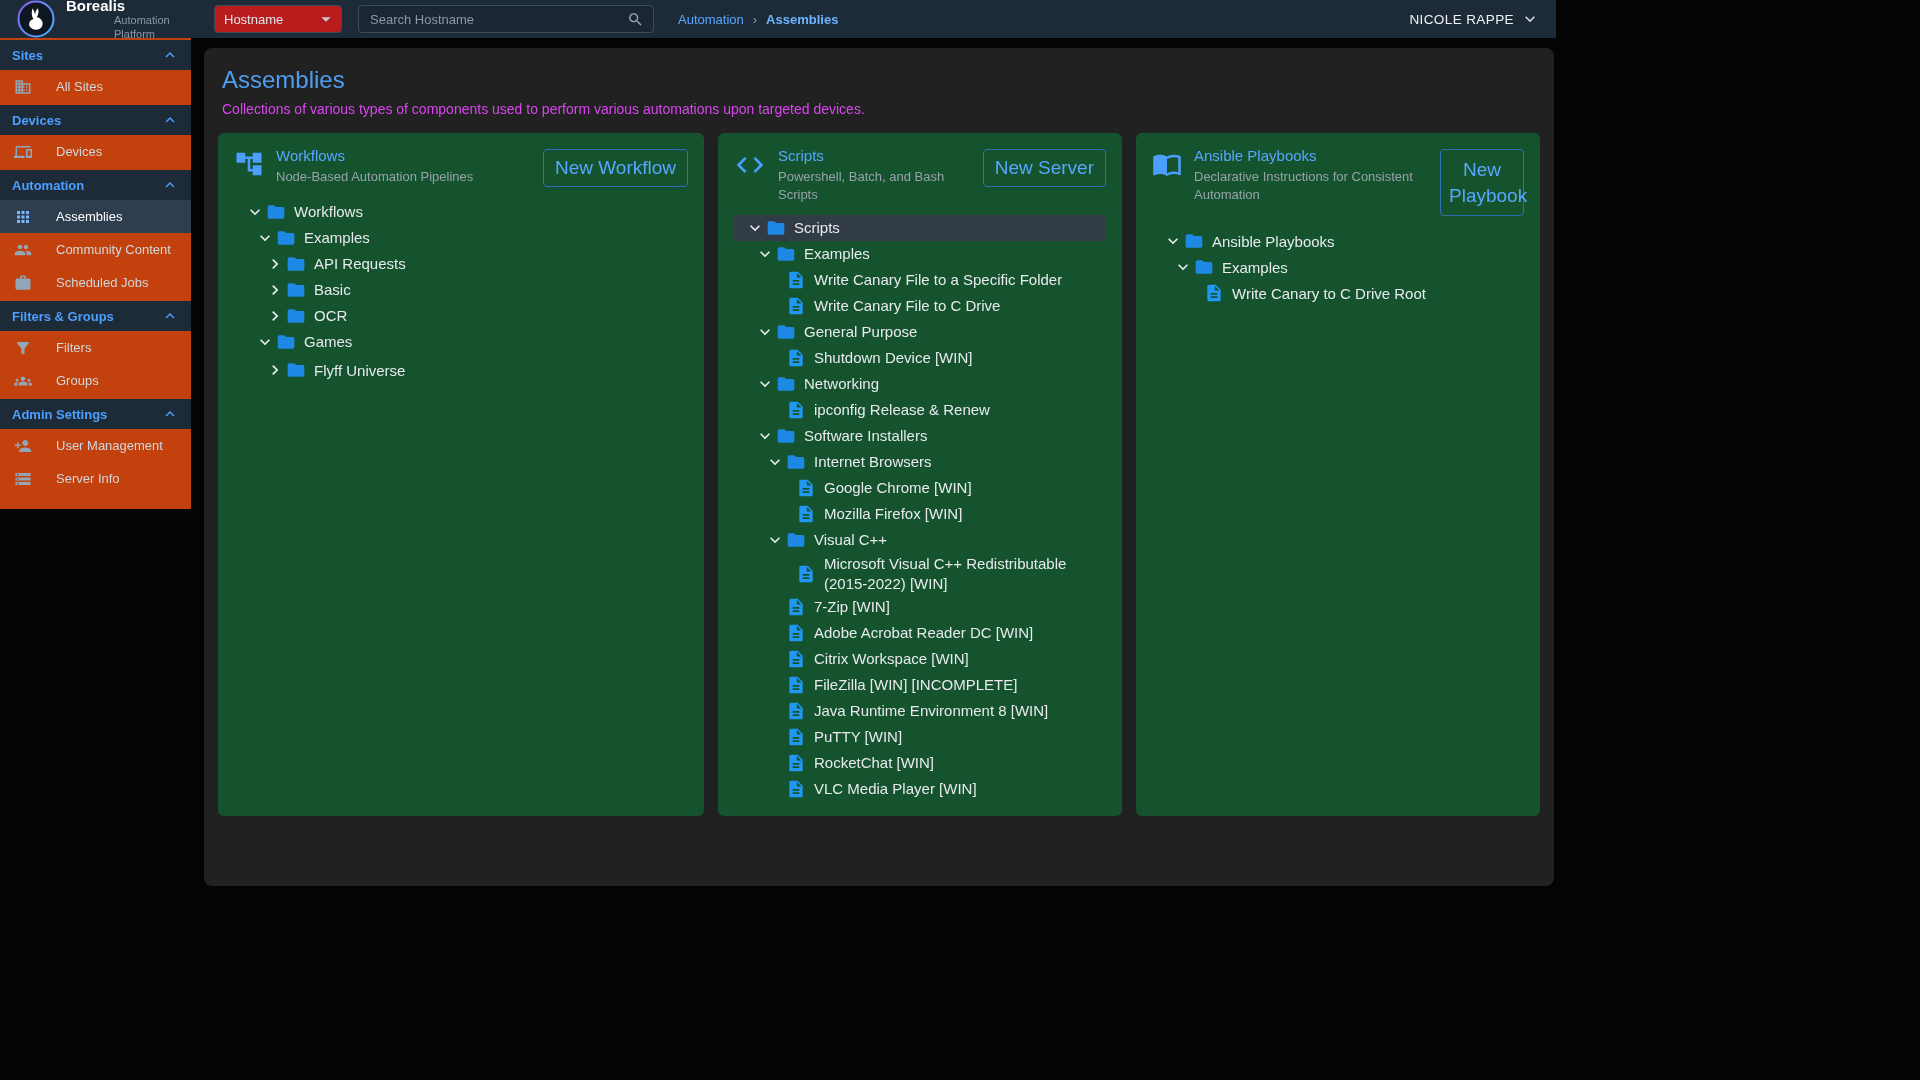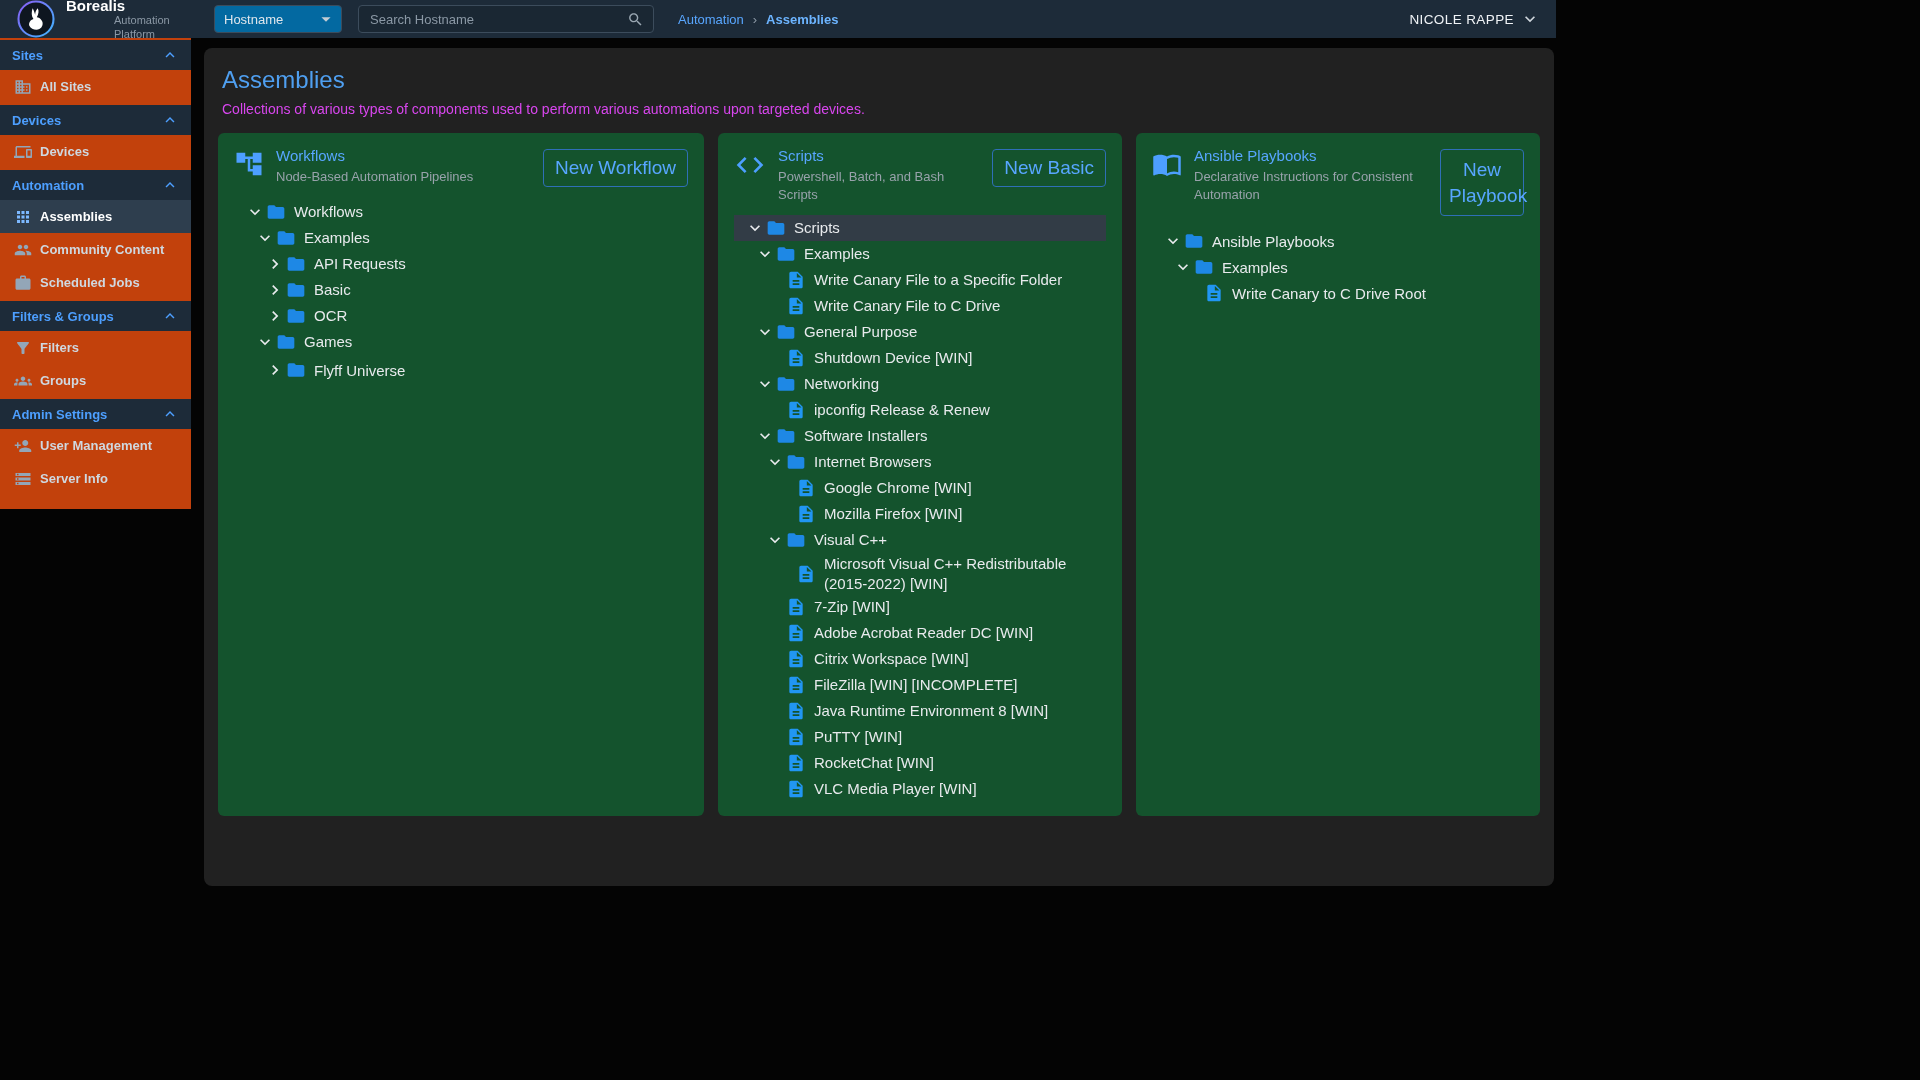--- a/index.html
+++ b/index.html
@@ -17,21 +17,21 @@
     height:38px; background:#1d2b39;
     display:flex; align-items:center; padding:0 16px; gap:10px;
   }
   .brand { display:flex; align-items:center; gap:10px; flex:0 0 180px; cursor:pointer; }
   .brand-name { font-size:15px; font-weight:bold; color:#ffffff; line-height:1.15; }
   .brand-sub { font-size:11px; color:#8b98a5; line-height:1.2;margin-left:48px; }
   .logo svg { display:block; }
 
   .hostname-select {
     margin-left:8px; width:128px; height:28px;
-    border:1px solid #3c4c5c; border-radius:4px; background:#0369a1;
+    border:1px solid #3c4c5c; border-radius:4px; background:#b91c1c;
     color:#dfe6ec; font-size:13px;
     display:flex; align-items:center; justify-content:space-between;
     padding:0 4px 0 9px; cursor:pointer;
   }
   .hostname-select .dd-caret { color:#c3ccd4; display:flex; }
 
   .search-box {
     margin-left:6px; width:296px; height:28px;
     border:1px solid #3c4c5c; border-radius:4px; background:#1a2733;
     display:flex; align-items:center; padding:0 9px; color:#8b98a5;
@@ -60,22 +60,22 @@
   
   .sidebar { width:191px; flex:0 0 191px; background:#c2410c; padding-bottom:14px; }
   .sb-section-header {
     height:30px; margin-top:2px;
     display:flex; align-items:center; justify-content:space-between;
     padding:0 12px; background:#1d2b39;
     color:#4d9fff; font-size:13px; font-weight:bold; cursor:pointer;
   }
   .sb-sec-chev { color:#4d9fff; display:flex; }
   .sb-item {
-    height:33px; display:flex; align-items:center; gap:8px;
-    padding:0 14px; color:#cfd8e0; font-size:13px; cursor:pointer;font-weight:bold;
+    height:33px; display:flex; align-items:center; gap:24px;
+    padding:0 14px; color:#cfd8e0; font-size:13px; cursor:pointer;
   }
   .sb-item .sb-item-icon { color:#93a6b8; display:flex; flex:0 0 auto; }
   .sb-item.selected { background:#2e3e4e; color:#ffffff; }
   .sb-item.selected .sb-item-icon { color:#7cb8ff; }
 
   
   .main { flex:1; padding:10px 2px 0 13px; }
   .panel {
     background:#212121; border-radius:8px;
     padding:16px 14px 70px 14px; min-height:804px;
@@ -412,21 +412,21 @@
             <div class="card-header">
               <span class="card-icn">
                   <svg viewBox="0 0 24 24" width="32" height="32">
                     <path d="M9.4 16.6L4.8 12l4.6-4.6L8 6l-6 6 6 6 1.4-1.4zm5.2 0l4.6-4.6-4.6-4.6L16 6l6 6-6 6-1.4-1.4z" fill="currentColor"></path>
                   </svg>
                 </span>
               <div class="card-titles">
                 <div class="card-title">Scripts</div>
                 <div class="card-sub">Powershell, Batch, and Bash Scripts</div>
               </div>
-              <button class="card-btn">New Basic</button>
+              <button class="card-btn">New Server</button>
             </div>
             <div class="tree">
                 <div class="tree-row selected" style="padding-left: 10px;">
                   <span class="chev-slot">
                     <svg viewBox="0 0 24 24" width="20" height="20">
                       <path d="M16.59 8.59L12 13.17 7.41 8.59 6 10l6 6 6-6z" fill="currentColor"></path>
                     </svg>
                   </span>
                   <span class="tree-node-icon" style="color: rgb(30, 136, 229);">
                     <svg viewBox="0 0 24 24" width="20" height="20">

